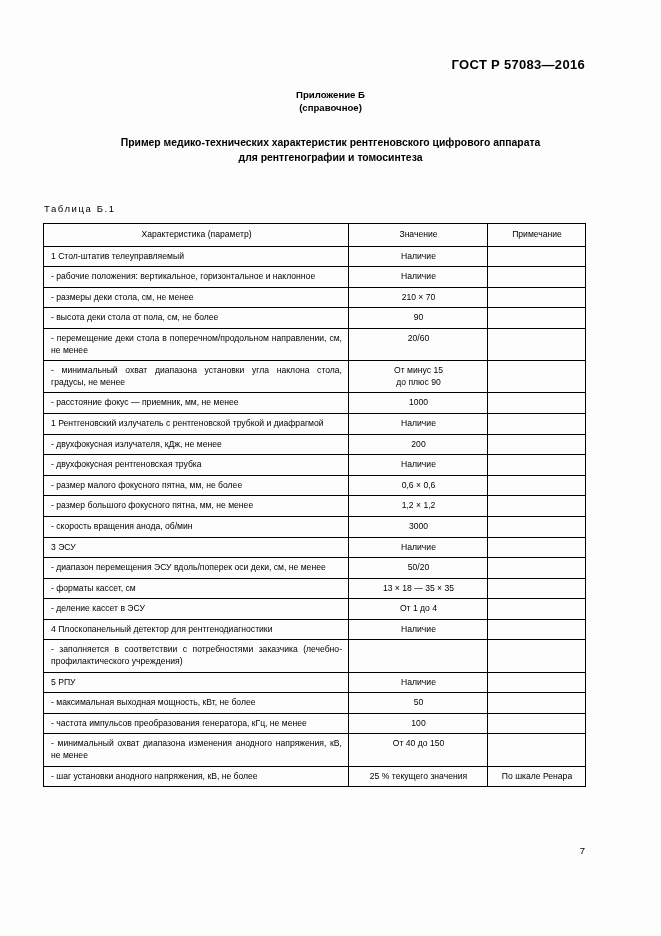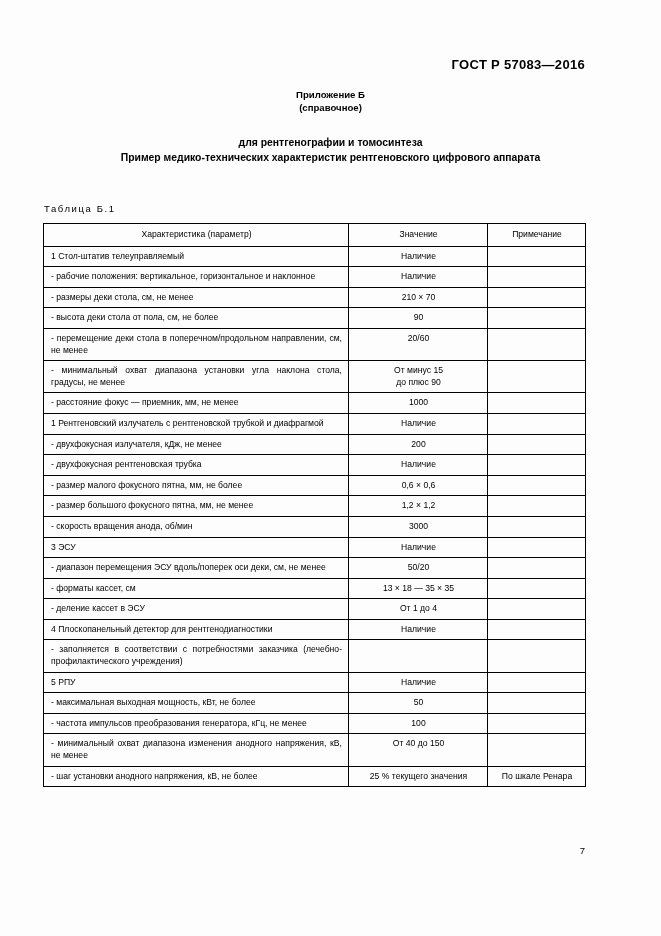--- a/index.html
+++ b/index.html
@@ -131,22 +131,22 @@
 <div class="page">
 
   <div class="doc-header">ГОСТ Р 57083—2016</div>
 
   <div class="annex-block">
     <div class="annex-name">Приложение Б</div>
     <div class="annex-kind">(справочное)</div>
   </div>
 
   <div class="annex-title">
+    <div>Пример медико-технических характеристик рентгеновского цифрового аппарата</div>
     <div>для рентгенографии и томосинтеза</div>
-    <div>Пример медико-технических характеристик рентгеновского цифрового аппарата</div>
   </div>
 
   <div class="table-caption">Таблица Б.1</div>
 
   <div class="tbl-wrap">
     <table class="spec">
       <colgroup>
         <col class="c-param">
         <col class="c-value">
         <col class="c-note">

